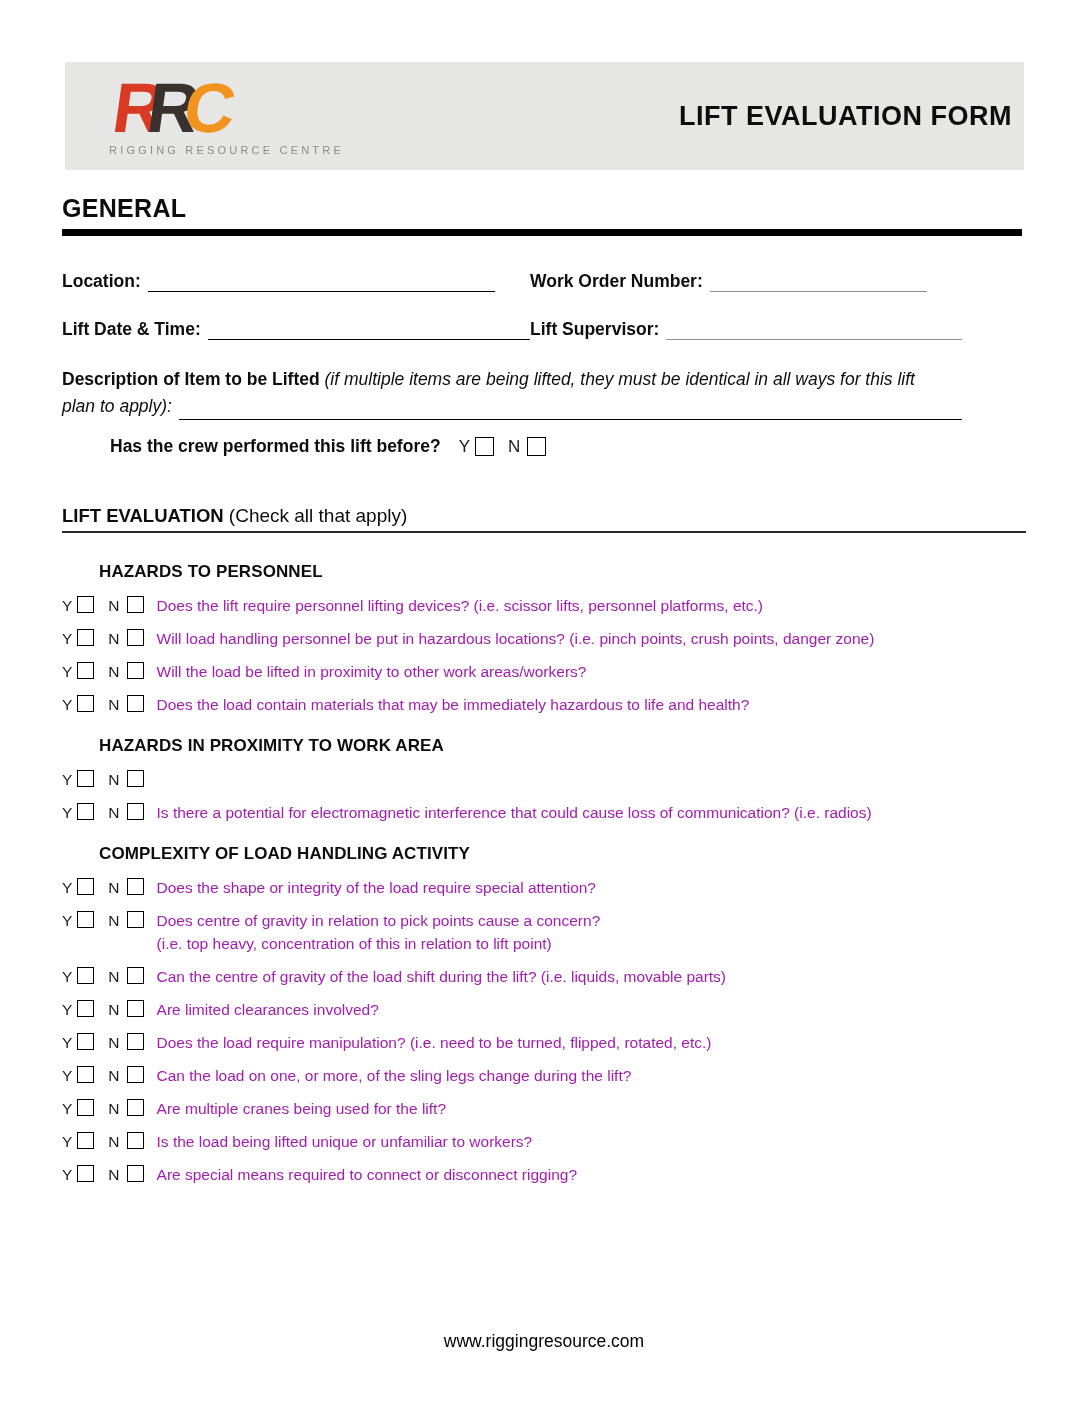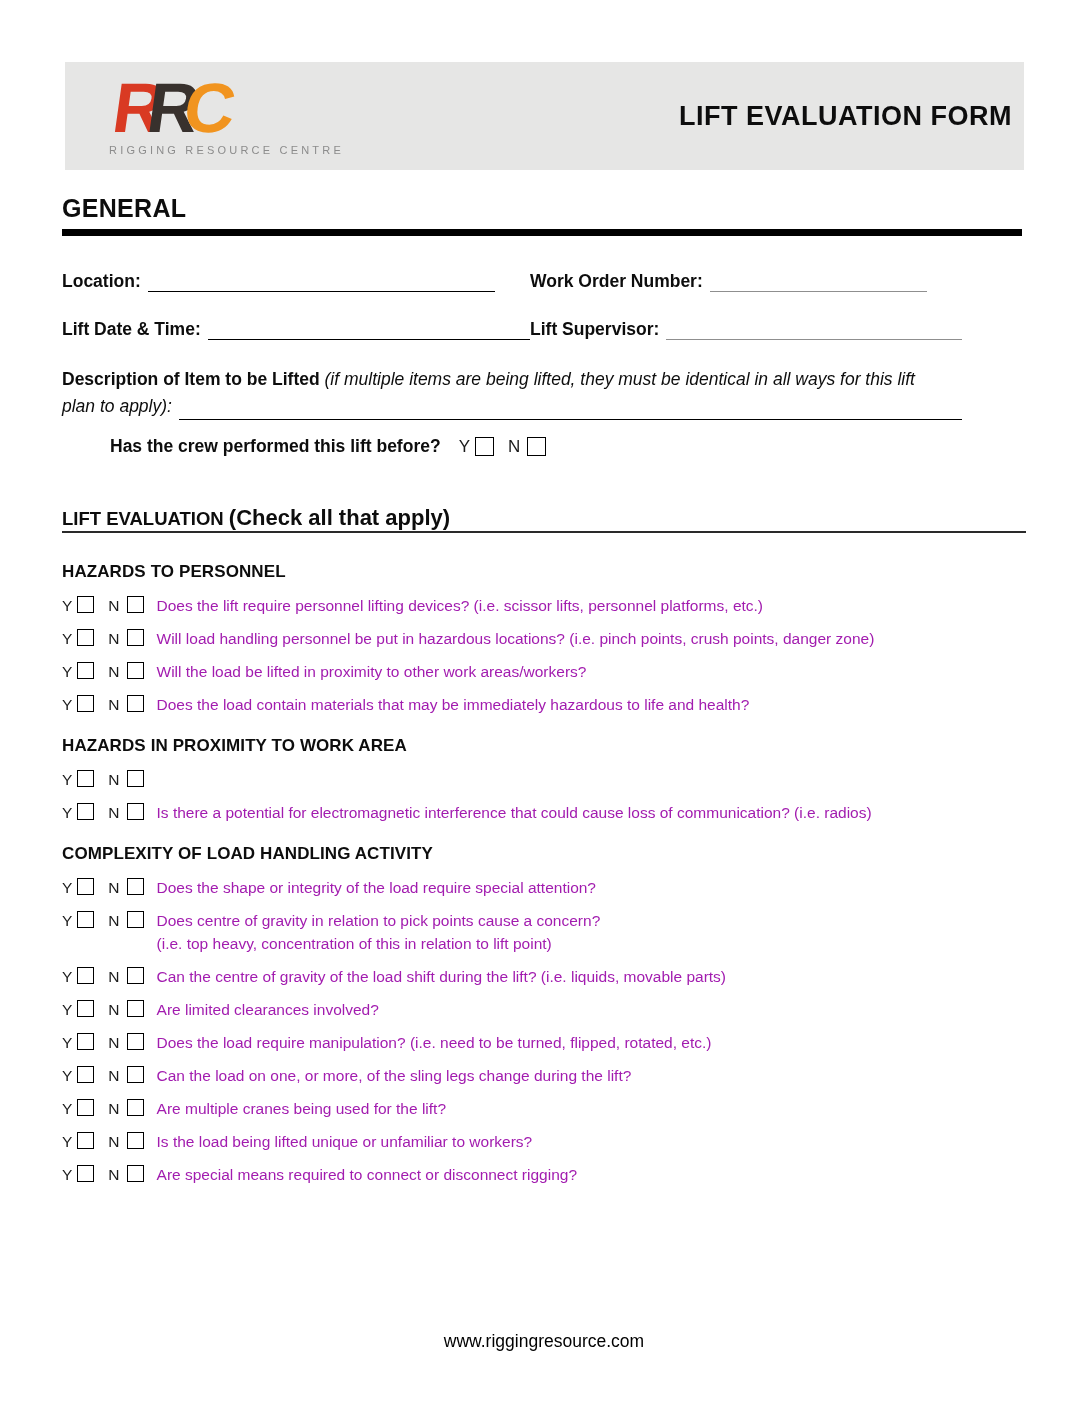--- a/index.html
+++ b/index.html
@@ -59,25 +59,25 @@
   .desc-line2 { display:flex; align-items:flex-end; }
   .desc-line2 .fill-line { margin-right:52px; height:22px; }
 
   .crew-row { position:absolute; left:62px; top:436px; display:flex; align-items:center;margin-left:48px; }
   .crew-q { font-size:17.5px; font-weight:bold; margin-right:18px; }
   .crew-row .yn { font-size:17px; }
 
   
   .eval-heading { position:absolute; left:62px; top:505px; font-size:18.5px; }
   .eval-heading .hd { font-weight:bold; }
-  .eval-heading .hd-note { font-weight:bold; font-size:22px; }
+  .eval-heading .hd-note { font-weight:normal; font-size:19px; }
   .eval-rule { position:absolute; left:62px; top:531px; width:964px; border-top:2px solid #2a2a2a; }
 
   .sections { position:absolute; left:62px; top:540px; width:964px; }
-  .qsection-title { margin-top:22px; margin-bottom:6px; font-size:17px; font-weight:bold; line-height:20px; letter-spacing:0.1px; }
+  .qsection-title { margin-top:22px; margin-bottom:6px; font-size:17px; font-weight:bold; line-height:20px; letter-spacing:0.1px;margin-left:37px; }
   .qrow { margin-top:14px; display:flex; align-items:flex-start; font-size:15.5px; line-height:19px; }
   .yn { font-size:15.5px; color:#1a1a1a; }
   .cb {
     width:17px; height:17px; flex:none; display:inline-block;
     border:1.5px solid #000; background:#fff; margin-top:0px;
   }
   .cb.yes { margin-left:5px; margin-right:14px; }
   .cb.no  { margin-left:7px; margin-right:13px; }
   .cb-lg { width:19px; height:19px; }
   .qtext { color:#a21caf; }

